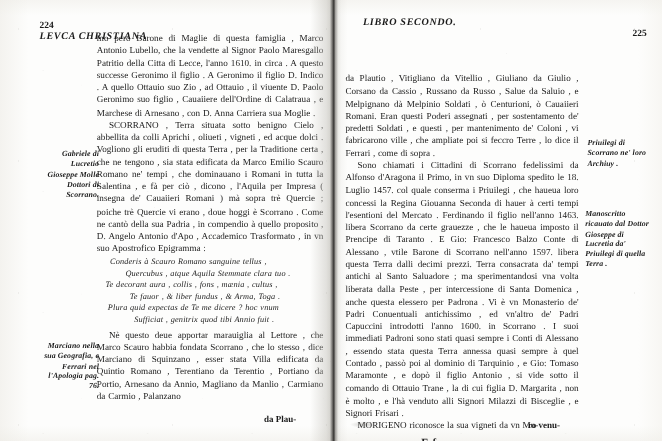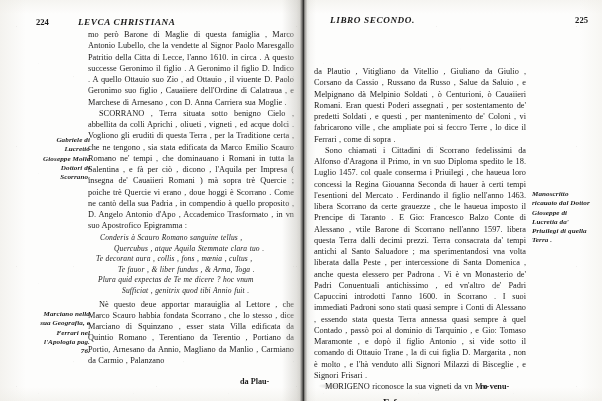--- a/index.html
+++ b/index.html
@@ -35,21 +35,21 @@
   .gutter-shade{position:absolute;left:282px;top:0;width:34px;height:401px;
     background:linear-gradient(to right, rgba(225,223,217,0), rgba(201,199,193,.55) 45%, rgba(208,206,200,.40) 55%, rgba(230,228,222,0));
     pointer-events:none;}
 
   .leaf{position:absolute;top:0;height:401px;}
   .leaf-left{left:0;width:300px;}
   .leaf-right{left:302px;width:312px;}
 
   
   .runhead{position:absolute;display:flex;align-items:baseline;
-    font-style:italic;font-weight:bold;letter-spacing:.6px;}
+    font-style:italic;font-weight:bold;letter-spacing:.6px;flex-direction:column;}
   .runhead .title{font-size:9.2px;}
   .runhead .folio{font-size:8.6px;font-style:normal;font-weight:bold;letter-spacing:0;}
 
   .head-left{left:36px;top:17px;width:250px;}
   .head-left .folio{margin-right:29px;}
   .head-right{left:14px;top:15px;width:272px;}
   .head-right .title{margin-left:14px;}
   .head-right .folio{margin-left:auto;}
 
   
@@ -148,20 +148,21 @@
       <span class="folio">225</span>
     </div>
   </div>
 
   <div class="col col-right">
     <p>da Plautio , Vitigliano da Vitellio , Giuliano da Giulio , Corsano da Cassio , Russano da Russo , Salue da Saluio , e Melpignano dà Melpinio Soldati , ò Centurioni, ò Cauaiieri Romani. Eran questi Poderi assegnati , per sostentamento de' predetti Soldati , e questi , per mantenimento de' Coloni , vi fabricarono ville , che ampliate poi si feccro Terre , lo dice il Ferrari , come di sopra .</p>
     <p class="ind">Sono chiamati i Cittadini di Scorrano fedelissimi da Alfonso d'Aragona il Primo, in vn suo Diploma spedito le 18. Luglio 1457. col quale conserma i Priuilegi , che haueua loro concessi la Regina Giouanna Seconda di hauer à certi tempi l'esentioni del Mercato . Ferdinando il figlio nell'anno 1463. libera Scorrano da certe grauezze , che le haueua imposto il Prencipe di Taranto . E Gio: Francesco Balzo Conte di Alessano , vtile Barone di Scorrano nell'anno 1597. libera questa Terra dalli decimi prezzi. Terra consacrata da' tempi antichi al Santo Saluadore ; ma sperimentandosi vna volta liberata dalla Peste , per intercessione di Santa Domenica , anche questa elessero per Padrona . Vi è vn Monasterio de' Padri Conuentuali antichissimo , ed vn'altro de' Padri Capuccini introdotti l'anno 1600. in Scorrano . I suoi immediati Padroni sono stati quasi sempre i Conti di Alessano , essendo stata questa Terra annessa quasi sempre à quel Contado , passò poi al dominio di Tarquinio , e Gio: Tomaso Maramonte , e dopò il figlio Antonio , si vide sotto il comando di Ottauio Trane , la di cui figlia D. Margarita , non è molto , e l'hà venduto alli Signori Milazzi di Bisceglie , e Signori Frisari .</p>
     <p class="ind">MORIGENO riconosce la sua vigneti da vn Mo-</p>
   </div>
 
+  <div class="margin-note mn-right mn3">Priuilegi di Scorrano ne' loro Archiuy .</div>
   <div class="margin-note mn-right mn4">Manoscritto ricauato dal Dottor Gioseppe di Lucretia da' Priuilegi di quella Terra .</div>
 
   <div class="signature">F f</div>
   <div class="catchword cw-right">ro venu-</div>
   <div class="smudge"></div>
 
   <div class="speckle"></div>
 </div>
 
 </body></html>

